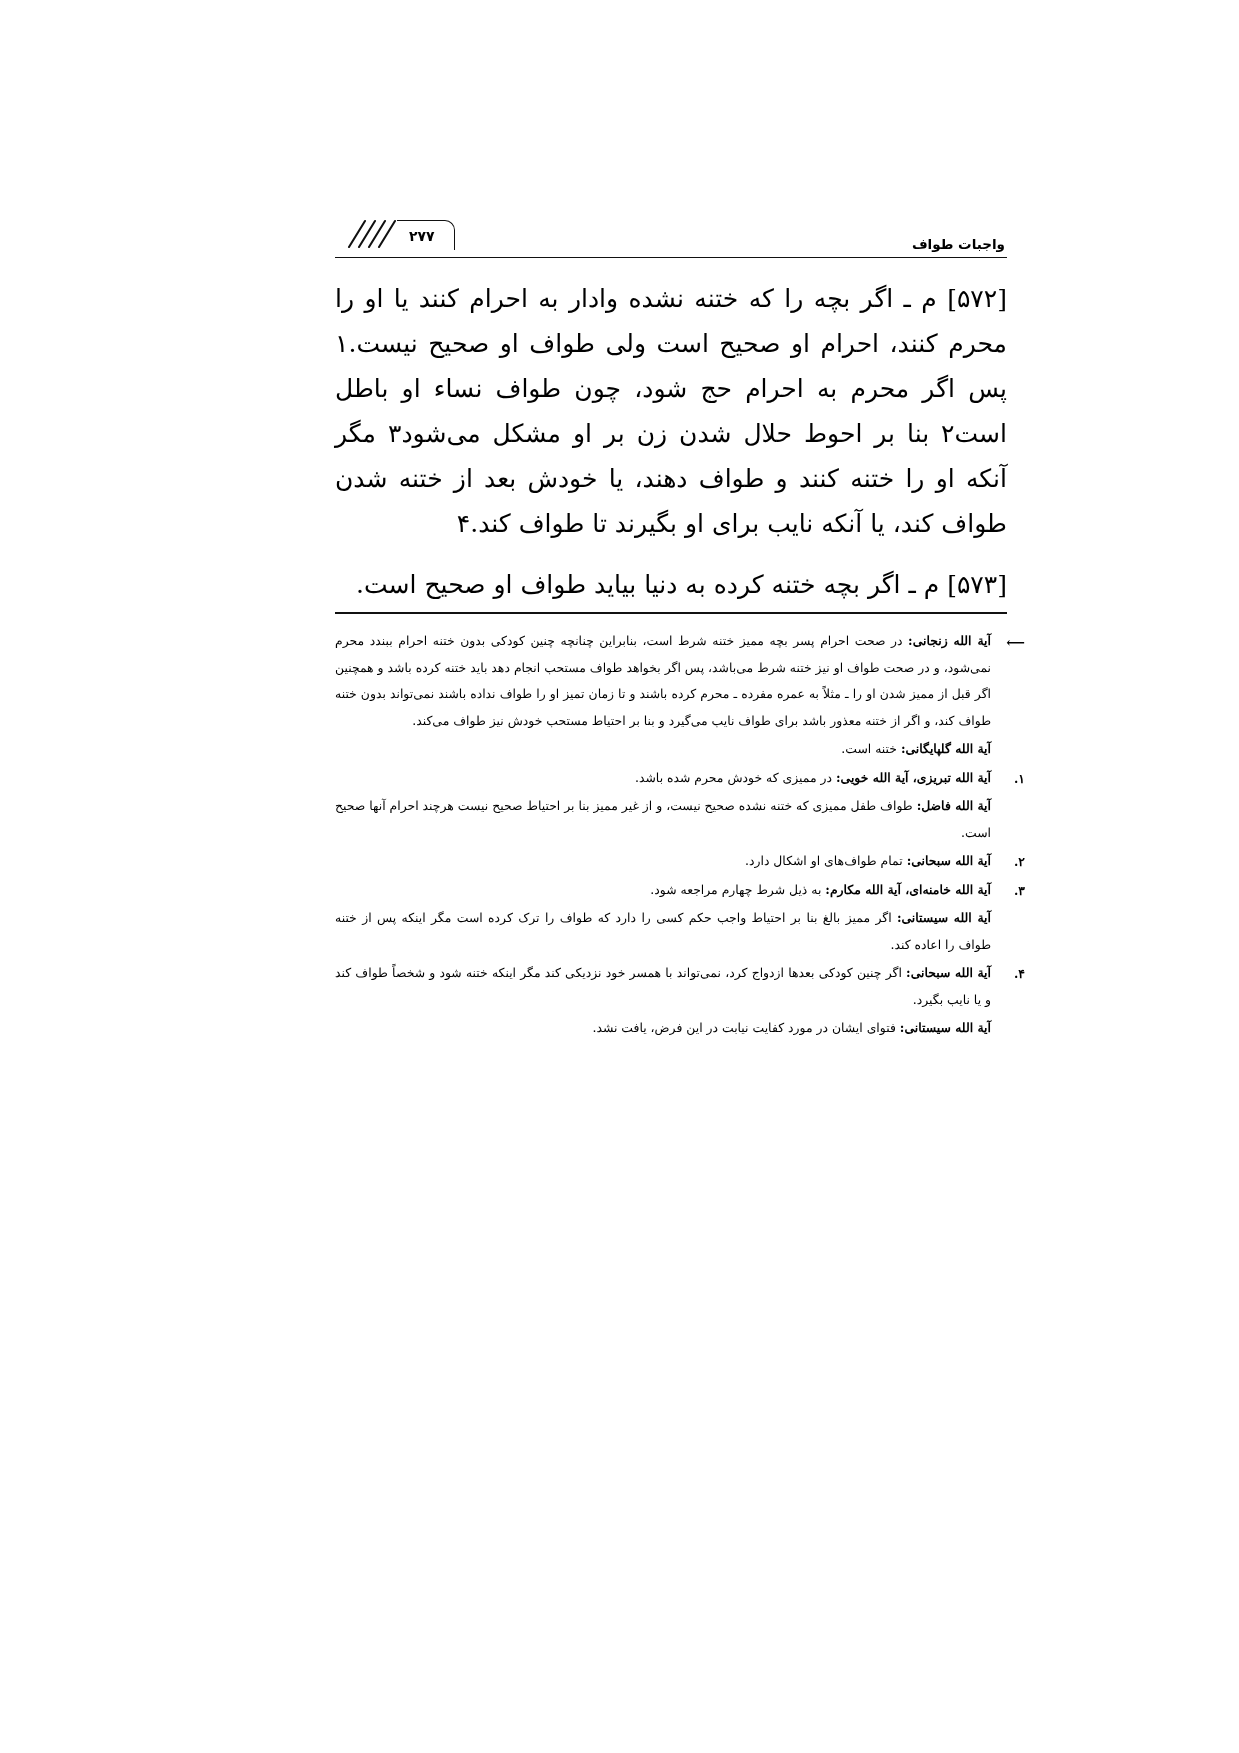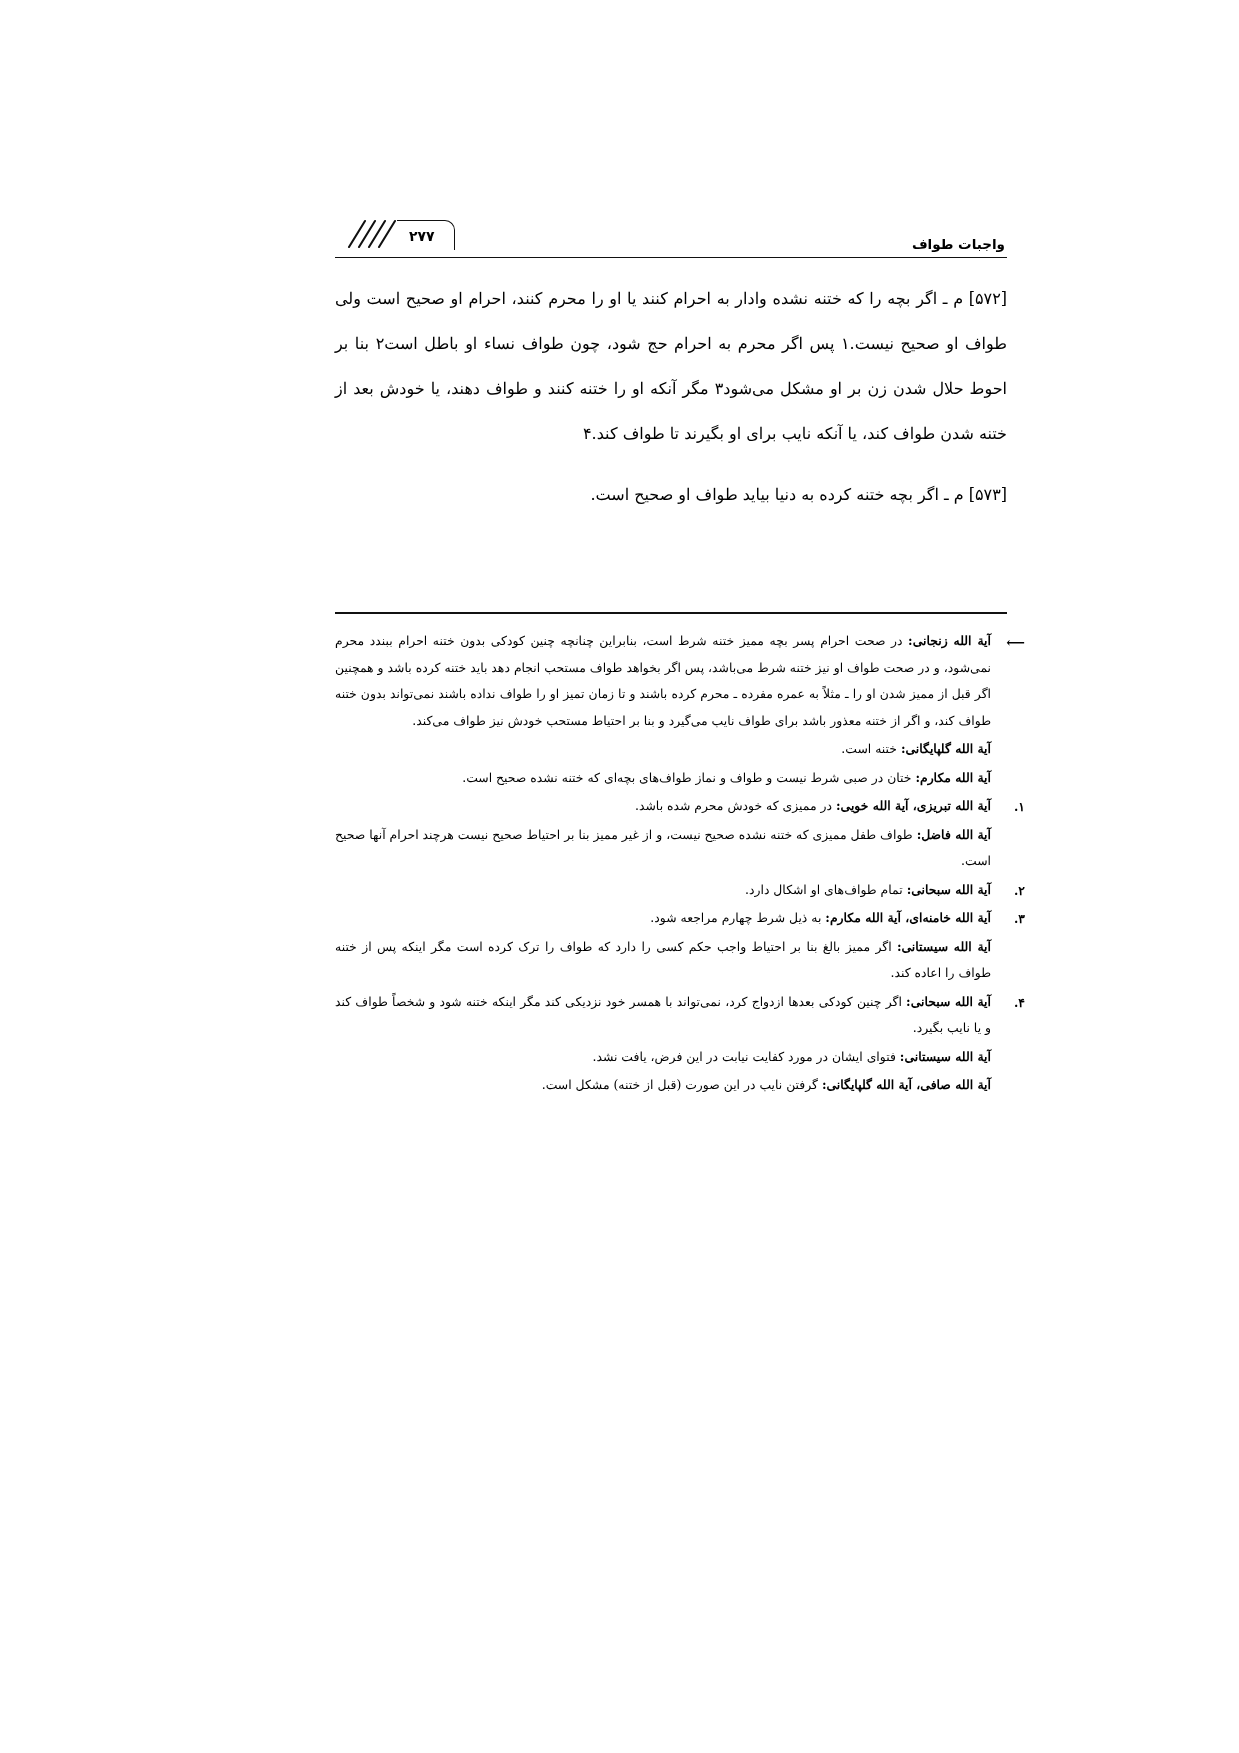--- a/index.html
+++ b/index.html
@@ -89,21 +89,21 @@
   }
 
   
   .body-block {
     position: absolute;
     right: 232px;
     top: 276px;
     width: 672px;
   }
   .body-par {
-    font-size: 16px;
+    font-size: 25px;
     line-height: 45px;
     text-align: justify;
     text-align-last: right;
     font-family: "DejaVu Serif", "Liberation Serif", serif;
     margin: 0 0 10px 0;
     letter-spacing: 0.1px;
   }
   .body-par.second {
     margin-top: 16px;
     text-align: left;
@@ -192,23 +192,20 @@
     <p class="fn-para hang">
       <span class="arrow-marker">⟵</span>
       <span class="name">آية الله زنجانی:</span><span> در صحت احرام پسر بچه ممیز ختنه شرط است، بنابراین چنانچه چنین کودکی بدون ختنه احرام ببندد محرم نمی‌شود، و در صحت طواف او نیز ختنه شرط می‌باشد، پس اگر بخواهد طواف مستحب انجام دهد باید ختنه کرده باشد و همچنین اگر قبل از ممیز شدن او را ـ مثلاً به عمره مفرده ـ محرم کرده باشند و تا زمان تمیز او را طواف نداده باشند نمی‌تواند بدون ختنه طواف کند، و اگر از ختنه معذور باشد برای طواف نایب می‌گیرد و بنا بر احتیاط مستحب خودش نیز طواف می‌کند.</span>
     </p>
 
 
     <p class="fn-para hang">
       <span class="name">آية الله گلپایگانی:</span><span> ختنه است.</span>
     </p>
 
-    <p class="fn-para hang">
-      <span class="name">آية الله مکارم:</span><span> ختان در صبی شرط نیست و طواف و نماز طواف‌های بچه‌ای که ختنه نشده صحیح است.</span>
-    </p>
 
     <p class="fn-para hang">
       <span class="num-marker">۱.</span>
       <span class="name">آية الله تبریزی، آية الله خویی:</span><span> در ممیزی که خودش محرم شده باشد.</span>
     </p>
 
 
     <p class="fn-para hang">
       <span class="name">آية الله فاضل:</span><span> طواف طفل ممیزی که ختنه نشده صحیح نیست، و از غیر ممیز بنا بر احتیاط صحیح نیست هرچند احرام آنها صحیح است.</span>
     </p>
@@ -229,18 +226,15 @@
 
     <p class="fn-para hang">
       <span class="num-marker">۴.</span>
       <span class="name">آية الله سبحانی:</span><span> اگر چنین کودکی بعدها ازدواج کرد، نمی‌تواند با همسر خود نزدیکی کند مگر اینکه ختنه شود و شخصاً طواف کند و یا نایب بگیرد.</span>
     </p>
 
     <p class="fn-para hang">
       <span class="name">آية الله سیستانی:</span><span> فتوای ایشان در مورد کفایت نیابت در این فرض، یافت نشد.</span>
     </p>
 
-    <p class="fn-para hang">
-      <span class="name">آية الله صافی، آية الله گلپایگانی:</span><span> گرفتن نایب در این صورت (قبل از ختنه) مشکل است.</span>
-    </p>
 
   </div>
 </div>
 
 </body></html>

